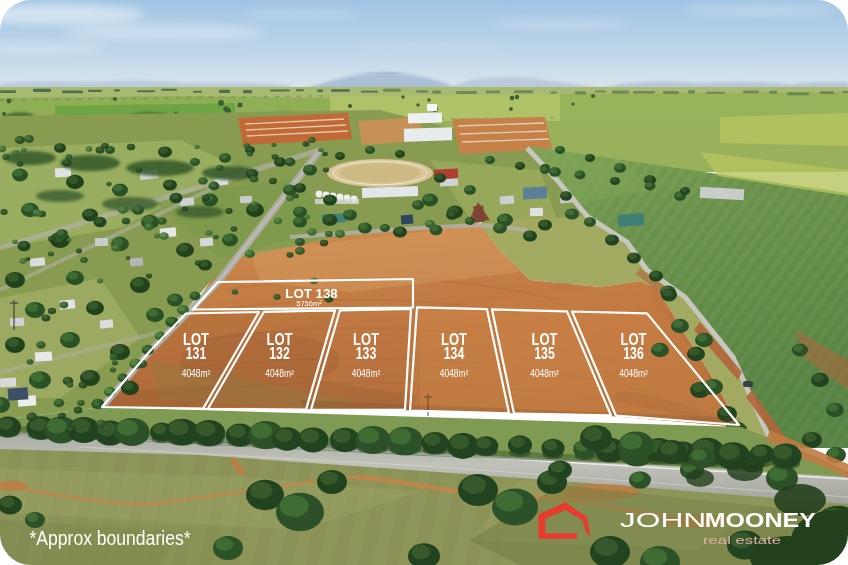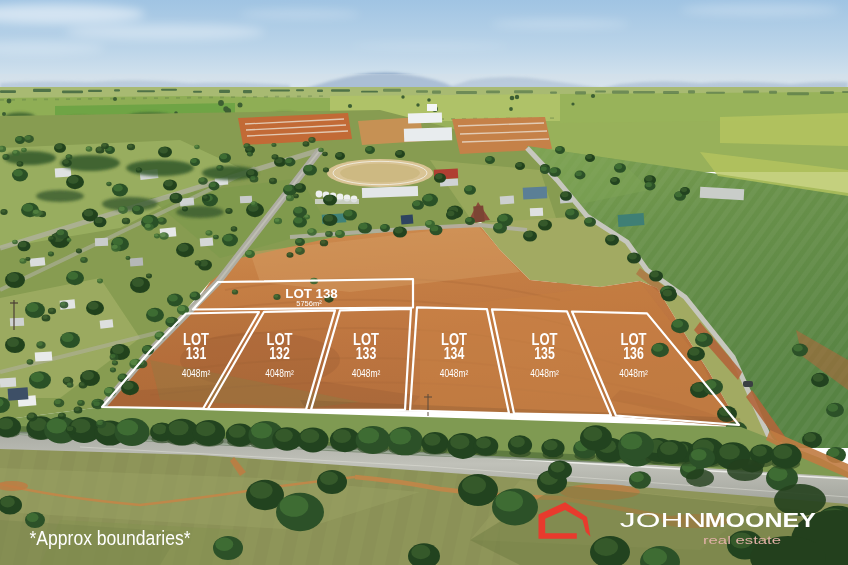--- a/index.html
+++ b/index.html
@@ -1,15 +1,15 @@
 <!DOCTYPE html>
 <html><head><meta charset="utf-8">
 <style>
 html,body{margin:0;padding:0;}
-#wrap{width:848px;height:565px;overflow:hidden;position:relative;}
+#wrap{width:848px;height:565px;overflow:hidden;position:relative;border-radius:31px;}
 </style></head>
 <body>
 <div id="wrap">
 <svg width="848" height="565" viewBox="0 0 848 565" xmlns="http://www.w3.org/2000/svg">
 <defs>
 <linearGradient id="sky" x1="0" y1="0" x2="0" y2="1">
  <stop offset="0" stop-color="#a0c4e3"></stop>
  <stop offset="0.5" stop-color="#bcd5e9"></stop>
  <stop offset="0.85" stop-color="#d8e5ee"></stop>
  <stop offset="1" stop-color="#e4ecf1"></stop>

